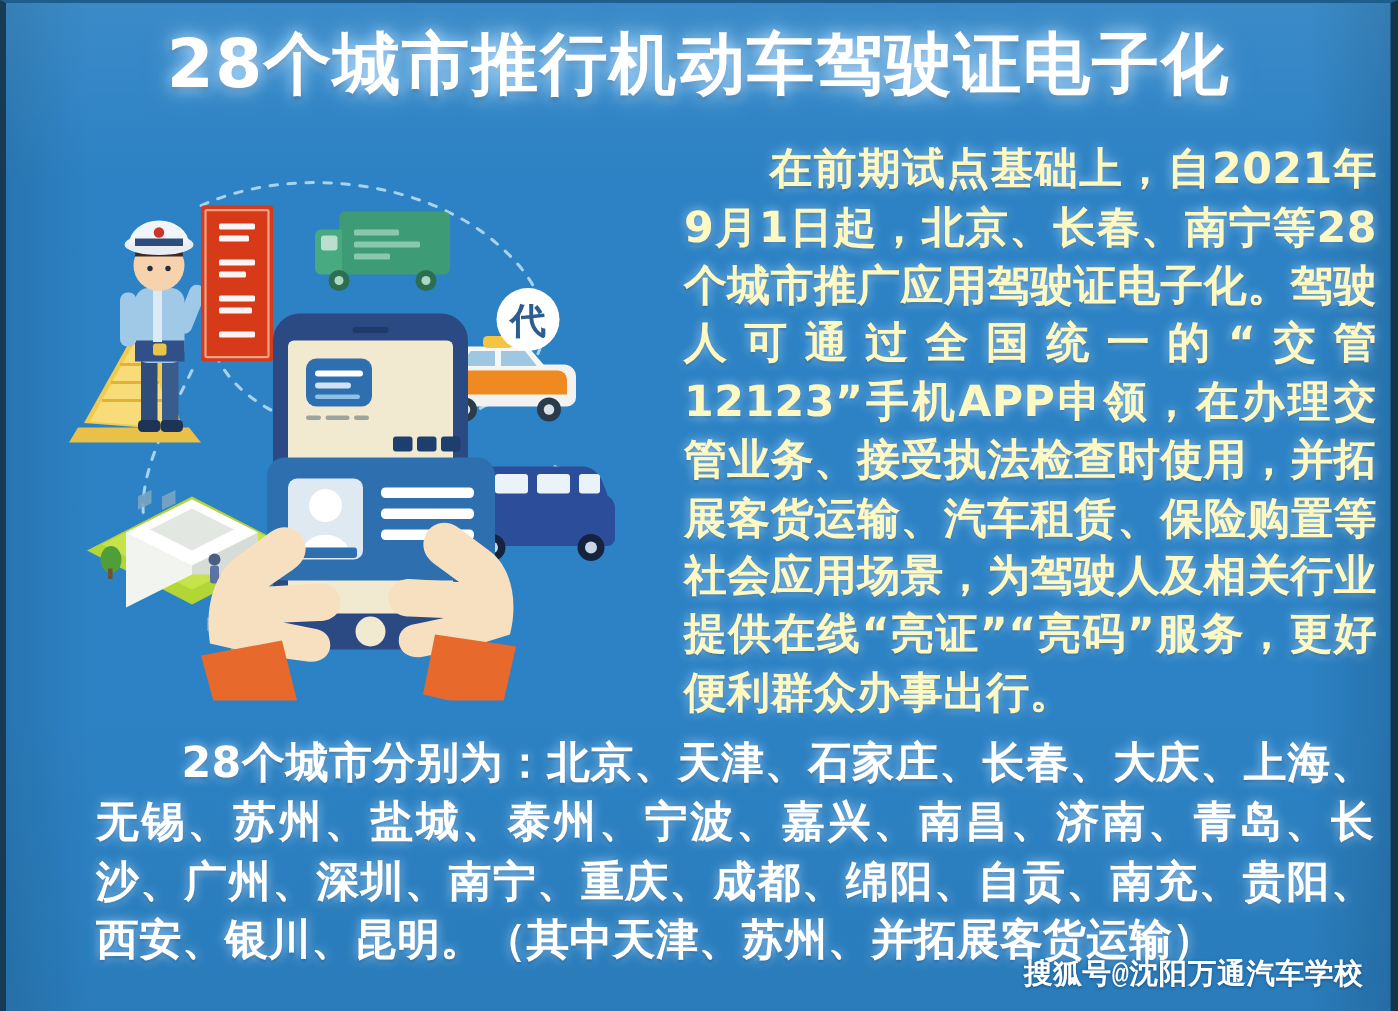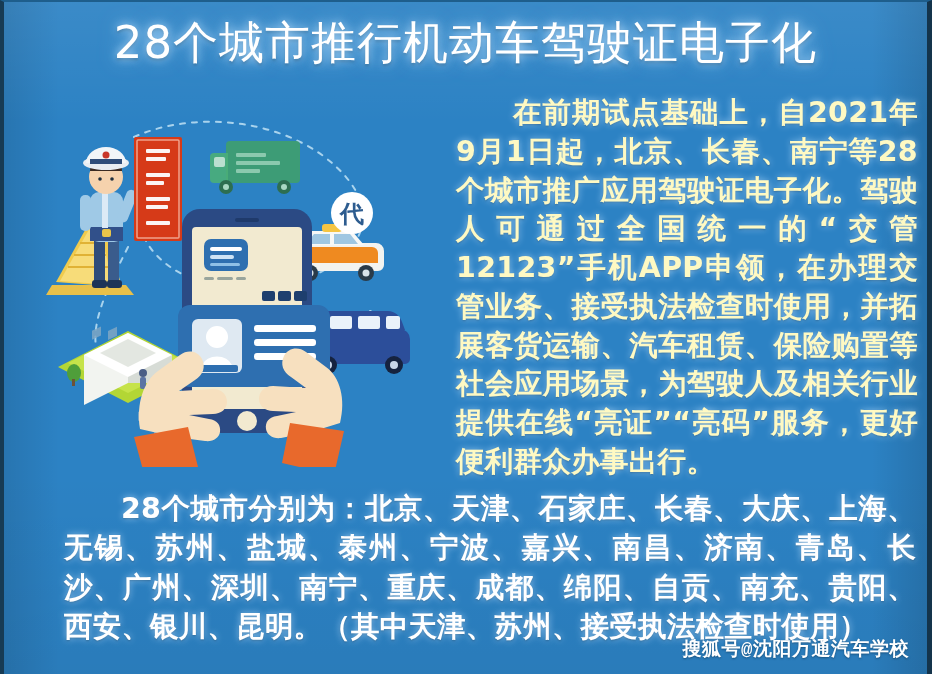--- a/index.html
+++ b/index.html
@@ -37,21 +37,21 @@
     position: absolute;
     left: 0;
     right: 0;
     top: 14px;
     text-align: center;
   }
   .title {
     display: inline-block;
     color: #ffffff;
     font-size: 45px;
-    font-weight: normal;
+    font-weight: bold;
     letter-spacing: 1px;
     line-height: 1.18;
     text-shadow:
        0 0 10px rgba(190,225,255,0.95),
        0 0 20px rgba(140,200,245,0.75),
        0 2px 3px rgba(10,50,80,0.45);
     white-space: nowrap;
   }
 
   
@@ -302,16 +302,16 @@
           <path d="M318,326 c6,-24 0,-46 -14,-56 l-20,-15 c-8,-6 -18,-4 -22,4 c-4,8 -1,16 7,21 l15,11 l-33,-2 c-9,0 -14,6 -14,13 c0,7 6,12 14,12 l23,1 l-19,4 c-8,1 -12,6 -11,13 c1,6 7,10 15,9 l30,-6 z" fill="#f7e0bf"></path>
           <path d="M322,334 l-54,-8 l-8,40 l52,12 z" fill="#e8692c"></path>
         </g>
       </g>
 
     </svg>
   </div>
 
   <div class="body-text">在前期试点基础上，自2021年9月1日起，北京、长春、南宁等28个城市推广应用驾驶证电子化。驾驶人可通过全国统一的“交管12123”手机APP申领，在办理交管业务、接受执法检查时使用，并拓展客货运输、汽车租赁、保险购置等社会应用场景，为驾驶人及相关行业提供在线“亮证”“亮码”服务，更好便利群众办事出行。</div>
 
-  <div class="city-text">28个城市分别为：北京、天津、石家庄、长春、大庆、上海、无锡、苏州、盐城、泰州、宁波、嘉兴、南昌、济南、青岛、长沙、广州、深圳、南宁、重庆、成都、绵阳、自贡、南充、贵阳、西安、银川、昆明。（其中天津、苏州、接受执法检查时使用）</div>
+  <div class="city-text">28个城市分别为：北京、天津、石家庄、长春、大庆、上海、无锡、苏州、盐城、泰州、宁波、嘉兴、南昌、济南、青岛、长沙、广州、深圳、南宁、重庆、成都、绵阳、自贡、南充、贵阳、西安、银川、昆明。（其中天津、苏州、并拓展客货运输）</div>
 
   <div class="watermark">搜狐号@沈阳万通汽车学校</div>
 </div>
 
 </body></html>

